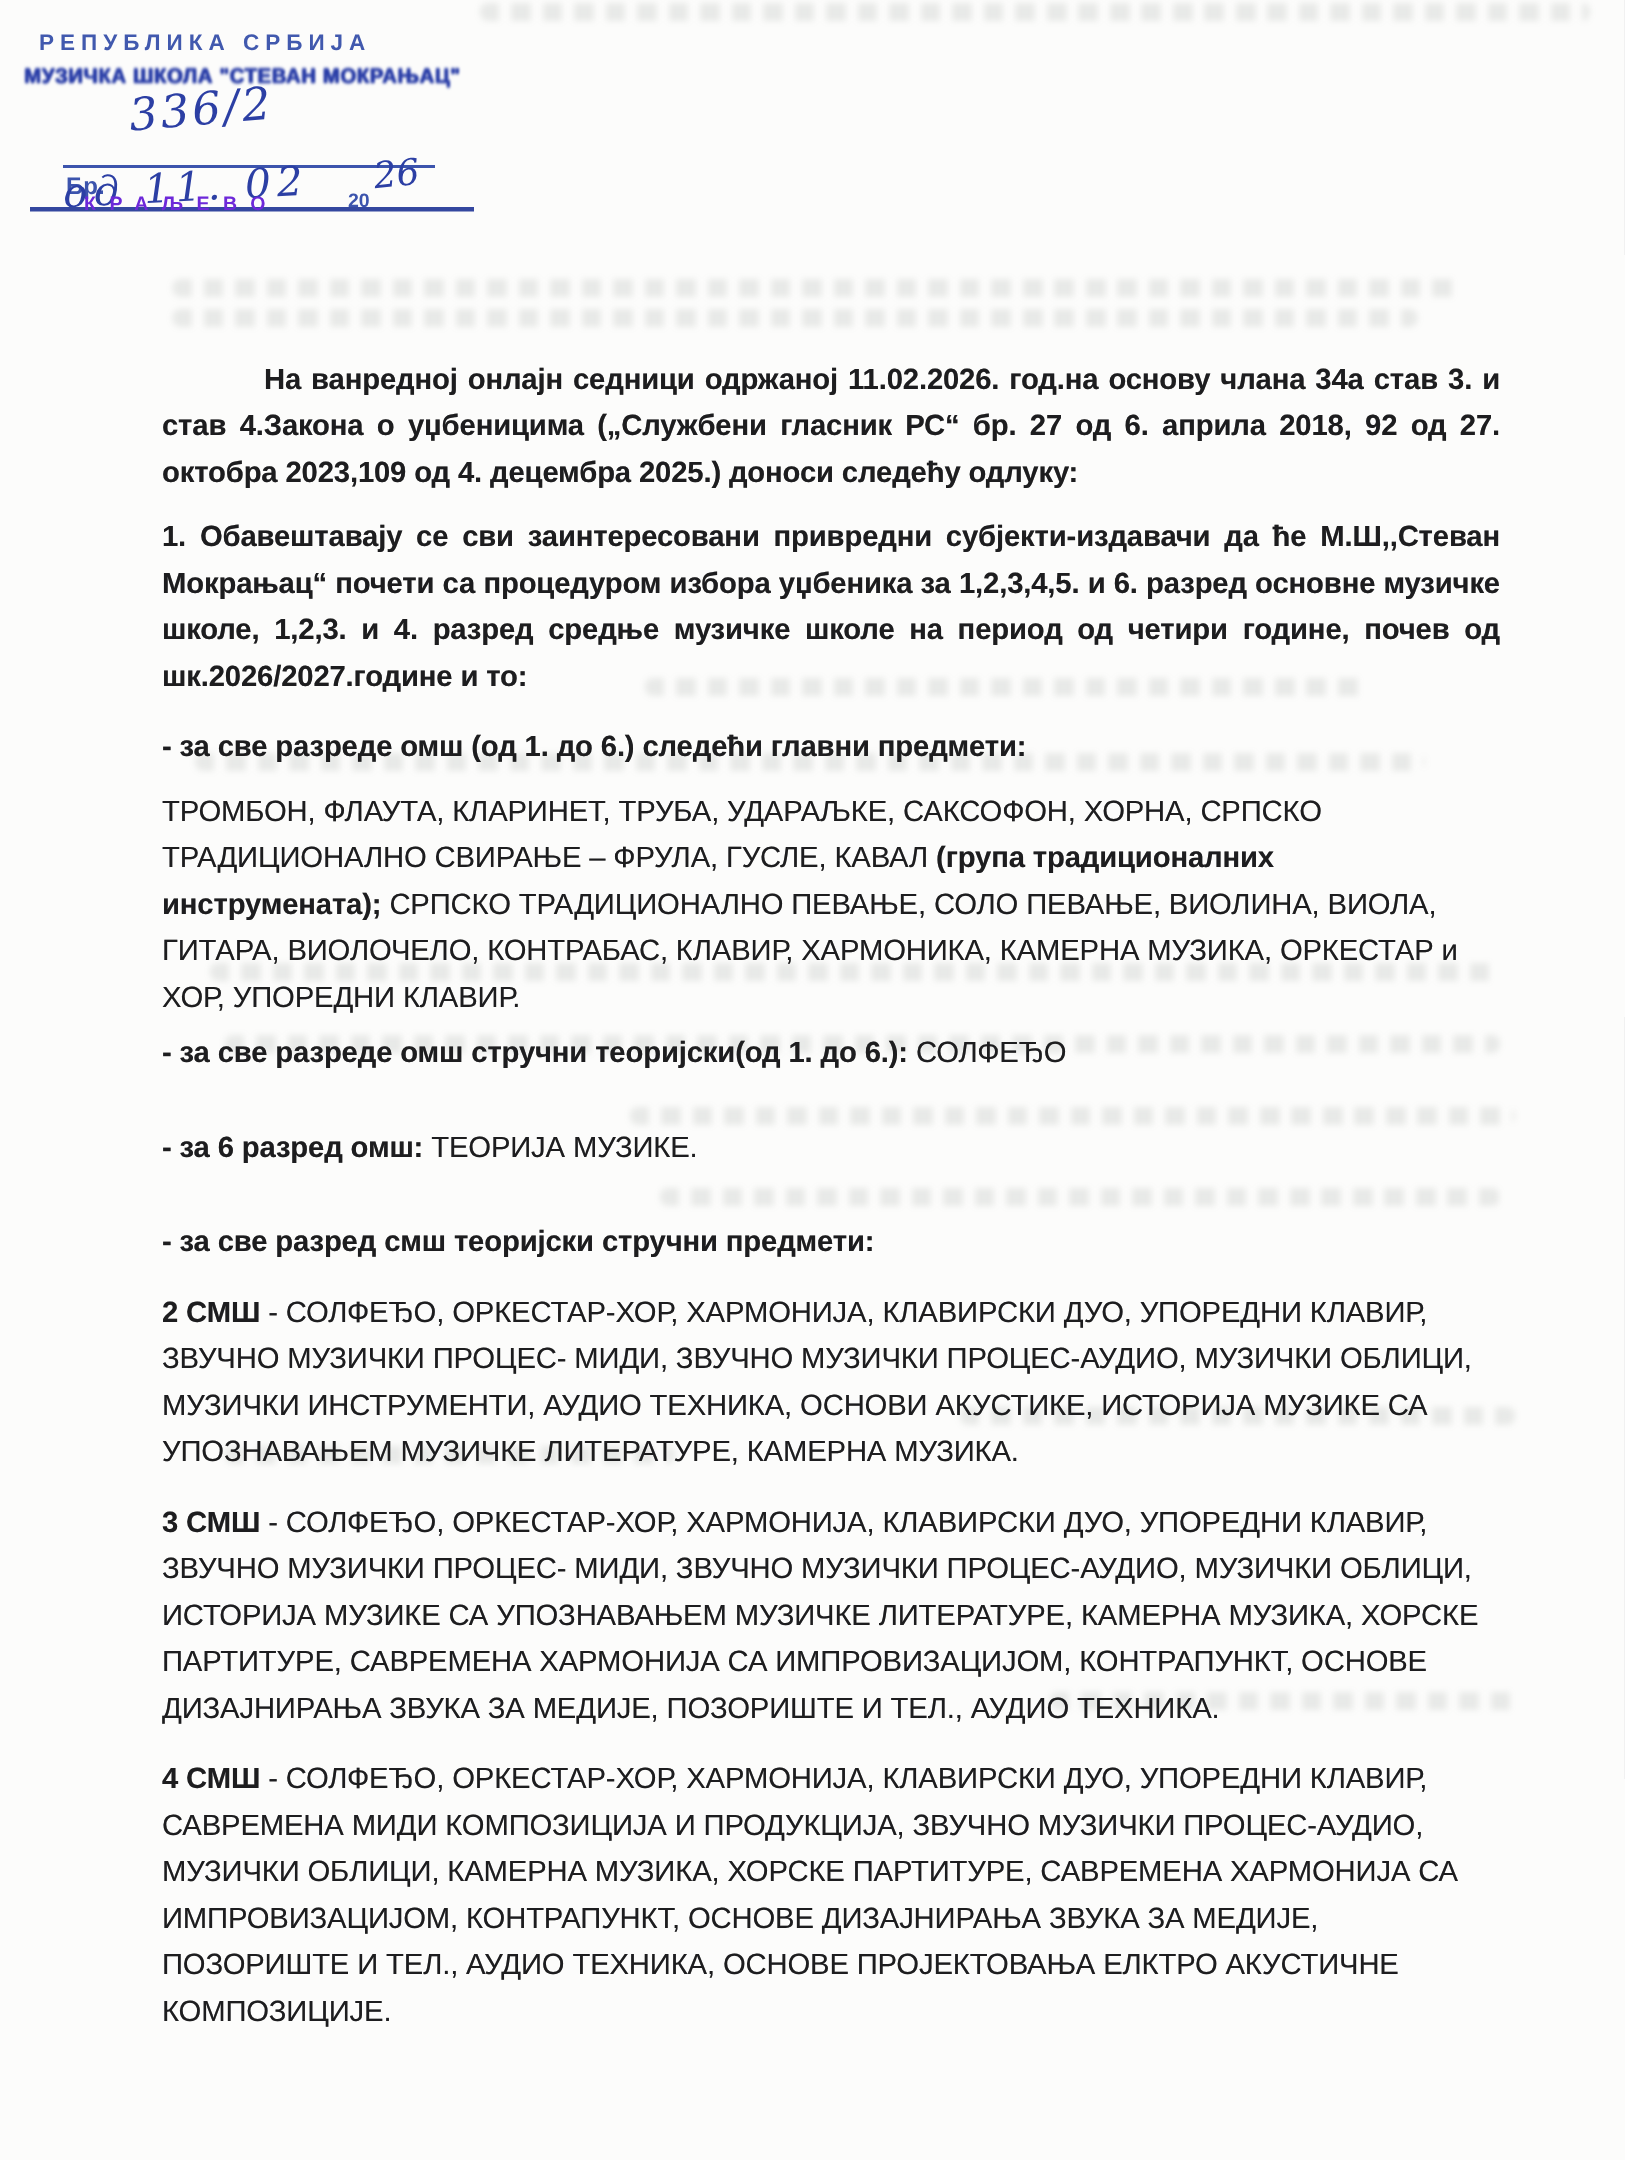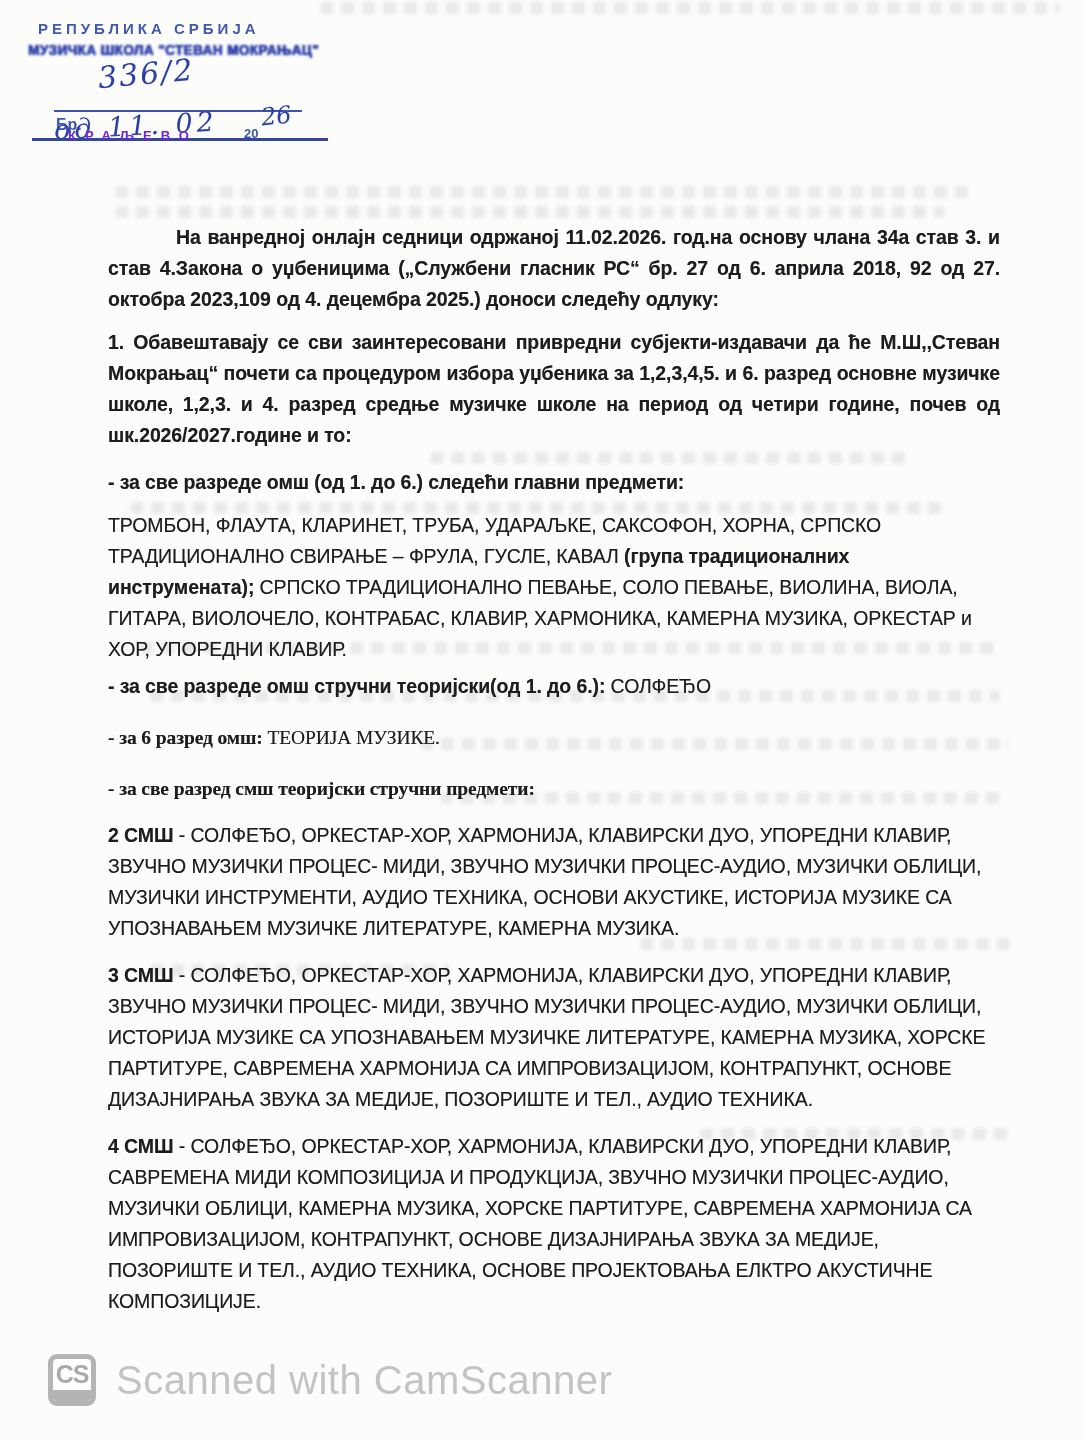--- a/index.html
+++ b/index.html
@@ -5,21 +5,21 @@
   html,body{margin:0;padding:0;background:#e9e9e9;}
   .page{
     position:relative;
     width:1083px;height:1440px;
     background:#fcfcfb;
     overflow:hidden;
     font-family:"Liberation Sans",sans-serif;
     color:#1d1d1f;
   }
   
-  .stamp{position:absolute;left:28px;top:14px;width:320px;height:150px;}
+  .stamp{position:absolute;left:16px;top:14px;width:320px;height:150px;}
   .st-l1{
     position:absolute;left:10px;top:6px;
     font-size:15px;font-weight:700;letter-spacing:4px;
     color:#4159ae;filter:blur(.3px);white-space:nowrap;
   }
   .st-l2{
     position:absolute;left:0;top:28px;
     font-size:14px;font-weight:800;letter-spacing:.5px;
     color:#2b3fa8;filter:blur(.9px);
     transform:scaleX(.96);transform-origin:left;
@@ -68,28 +68,28 @@
     text-shadow:0 0 .5px rgba(20,20,20,.55);
   }
   
   .doc-body{
     position:absolute;left:108px;right:83px;top:222px;
     font-size:19.5px;line-height:31px;
     text-shadow:0 0 .4px rgba(25,25,25,.5);
     letter-spacing:-.1px;
   }
   .para{margin:12px 0 0;}
-  .para:first-child{margin-top:0;}
+  .para:first-child{margin-top:16px;}
   .b{font-weight:700;}
   .justify{text-align:justify;}
   .indent{text-indent:68px;}
   .mt14{}
   .mt16{margin-top:16px;}
   .mt18{margin-top:6px;}
-  .mt20{margin-top:20px;font-family:Liberation Serif, serif;}
+  .mt20{margin-top:32px;}
   
   .ghost{
     position:absolute;height:12px;border-radius:5px;
     background:repeating-linear-gradient(90deg,
       rgba(95,105,98,.12) 0 13px, rgba(95,105,98,0) 13px 21px);
     filter:blur(2.2px);
     pointer-events:none;
   }
   
   .footer{
@@ -152,21 +152,14 @@
     <p class="para mt16"><span class="b">- за све разреде омш (од 1. до 6.) следећи главни  предмети:</span></p>
     <p class="para mt14"><span>ТРОМБОН,  ФЛАУТА,  КЛАРИНЕТ, ТРУБА, УДАРАЉКЕ, САКСОФОН, ХОРНА, СРПСКО ТРАДИЦИОНАЛНО СВИРАЊЕ – ФРУЛА, ГУСЛЕ, КАВАЛ </span><span class="b">(група традиционалних инструмената);</span><span> СРПСКО ТРАДИЦИОНАЛНО ПЕВАЊЕ, СОЛО ПЕВАЊЕ, ВИОЛИНА, ВИОЛА, ГИТАРА, ВИОЛОЧЕЛО, КОНТРАБАС, КЛАВИР, ХАРМОНИКА, КАМЕРНА МУЗИКА, ОРКЕСТАР и ХОР, УПОРЕДНИ КЛАВИР.</span></p>
     <p class="para mt18"><span class="b">- за све разреде омш стручни теоријски(од 1. до 6.): </span><span>СОЛФЕЂО</span></p>
     <p class="para mt20"><span class="b">- за 6 разред омш: </span><span>ТЕОРИЈА МУЗИКЕ.</span></p>
     <p class="para mt20"><span class="b">- за све разред смш теоријски стручни предмети:</span></p>
     <p class="para mt16"><span class="b">2 СМШ</span><span> - СОЛФЕЂО, ОРКЕСТАР-ХОР, ХАРМОНИЈА, КЛАВИРСКИ ДУО, УПОРЕДНИ КЛАВИР, ЗВУЧНО МУЗИЧКИ ПРОЦЕС- МИДИ, ЗВУЧНО МУЗИЧКИ ПРОЦЕС-АУДИО, МУЗИЧКИ ОБЛИЦИ, МУЗИЧКИ ИНСТРУМЕНТИ, АУДИО ТЕХНИКА, ОСНОВИ АКУСТИКЕ, ИСТОРИЈА МУЗИКЕ СА УПОЗНАВАЊЕМ МУЗИЧКЕ ЛИТЕРАТУРЕ, КАМЕРНА МУЗИКА.</span></p>
     <p class="para mt16"><span class="b">3 СМШ</span><span> - СОЛФЕЂО, ОРКЕСТАР-ХОР, ХАРМОНИЈА, КЛАВИРСКИ ДУО, УПОРЕДНИ КЛАВИР, ЗВУЧНО МУЗИЧКИ ПРОЦЕС- МИДИ, ЗВУЧНО МУЗИЧКИ ПРОЦЕС-АУДИО, МУЗИЧКИ ОБЛИЦИ, ИСТОРИЈА МУЗИКЕ СА УПОЗНАВАЊЕМ МУЗИЧКЕ ЛИТЕРАТУРЕ, КАМЕРНА МУЗИКА, ХОРСКЕ ПАРТИТУРЕ, САВРЕМЕНА ХАРМОНИЈА СА ИМПРОВИЗАЦИЈОМ, КОНТРАПУНКТ, ОСНОВЕ ДИЗАЈНИРАЊА ЗВУКА ЗА МЕДИЈЕ, ПОЗОРИШТЕ И ТЕЛ., АУДИО ТЕХНИКА.</span></p>
     <p class="para mt16"><span class="b">4 СМШ</span><span> - СОЛФЕЂО, ОРКЕСТАР-ХОР, ХАРМОНИЈА, КЛАВИРСКИ ДУО, УПОРЕДНИ КЛАВИР, САВРЕМЕНА МИДИ КОМПОЗИЦИЈА И ПРОДУКЦИЈА, ЗВУЧНО МУЗИЧКИ ПРОЦЕС-АУДИО, МУЗИЧКИ ОБЛИЦИ, КАМЕРНА МУЗИКА, ХОРСКЕ ПАРТИТУРЕ, САВРЕМЕНА ХАРМОНИЈА СА ИМПРОВИЗАЦИЈОМ, КОНТРАПУНКТ, ОСНОВЕ ДИЗАЈНИРАЊА ЗВУКА ЗА МЕДИЈЕ, ПОЗОРИШТЕ И ТЕЛ., АУДИО ТЕХНИКА, ОСНОВЕ ПРОЈЕКТОВАЊА ЕЛКТРО АКУСТИЧНЕ КОМПОЗИЦИЈЕ.</span></p>
   </div>
 
-  <div class="footer">
-    <div class="cs-logo">
-      <span class="cs-text">CS</span>
-      <div class="cs-bar"></div>
-    </div>
-    <span class="footer-text">Scanned with CamScanner</span>
-  </div>
 
 </div>
 
 </body></html>

